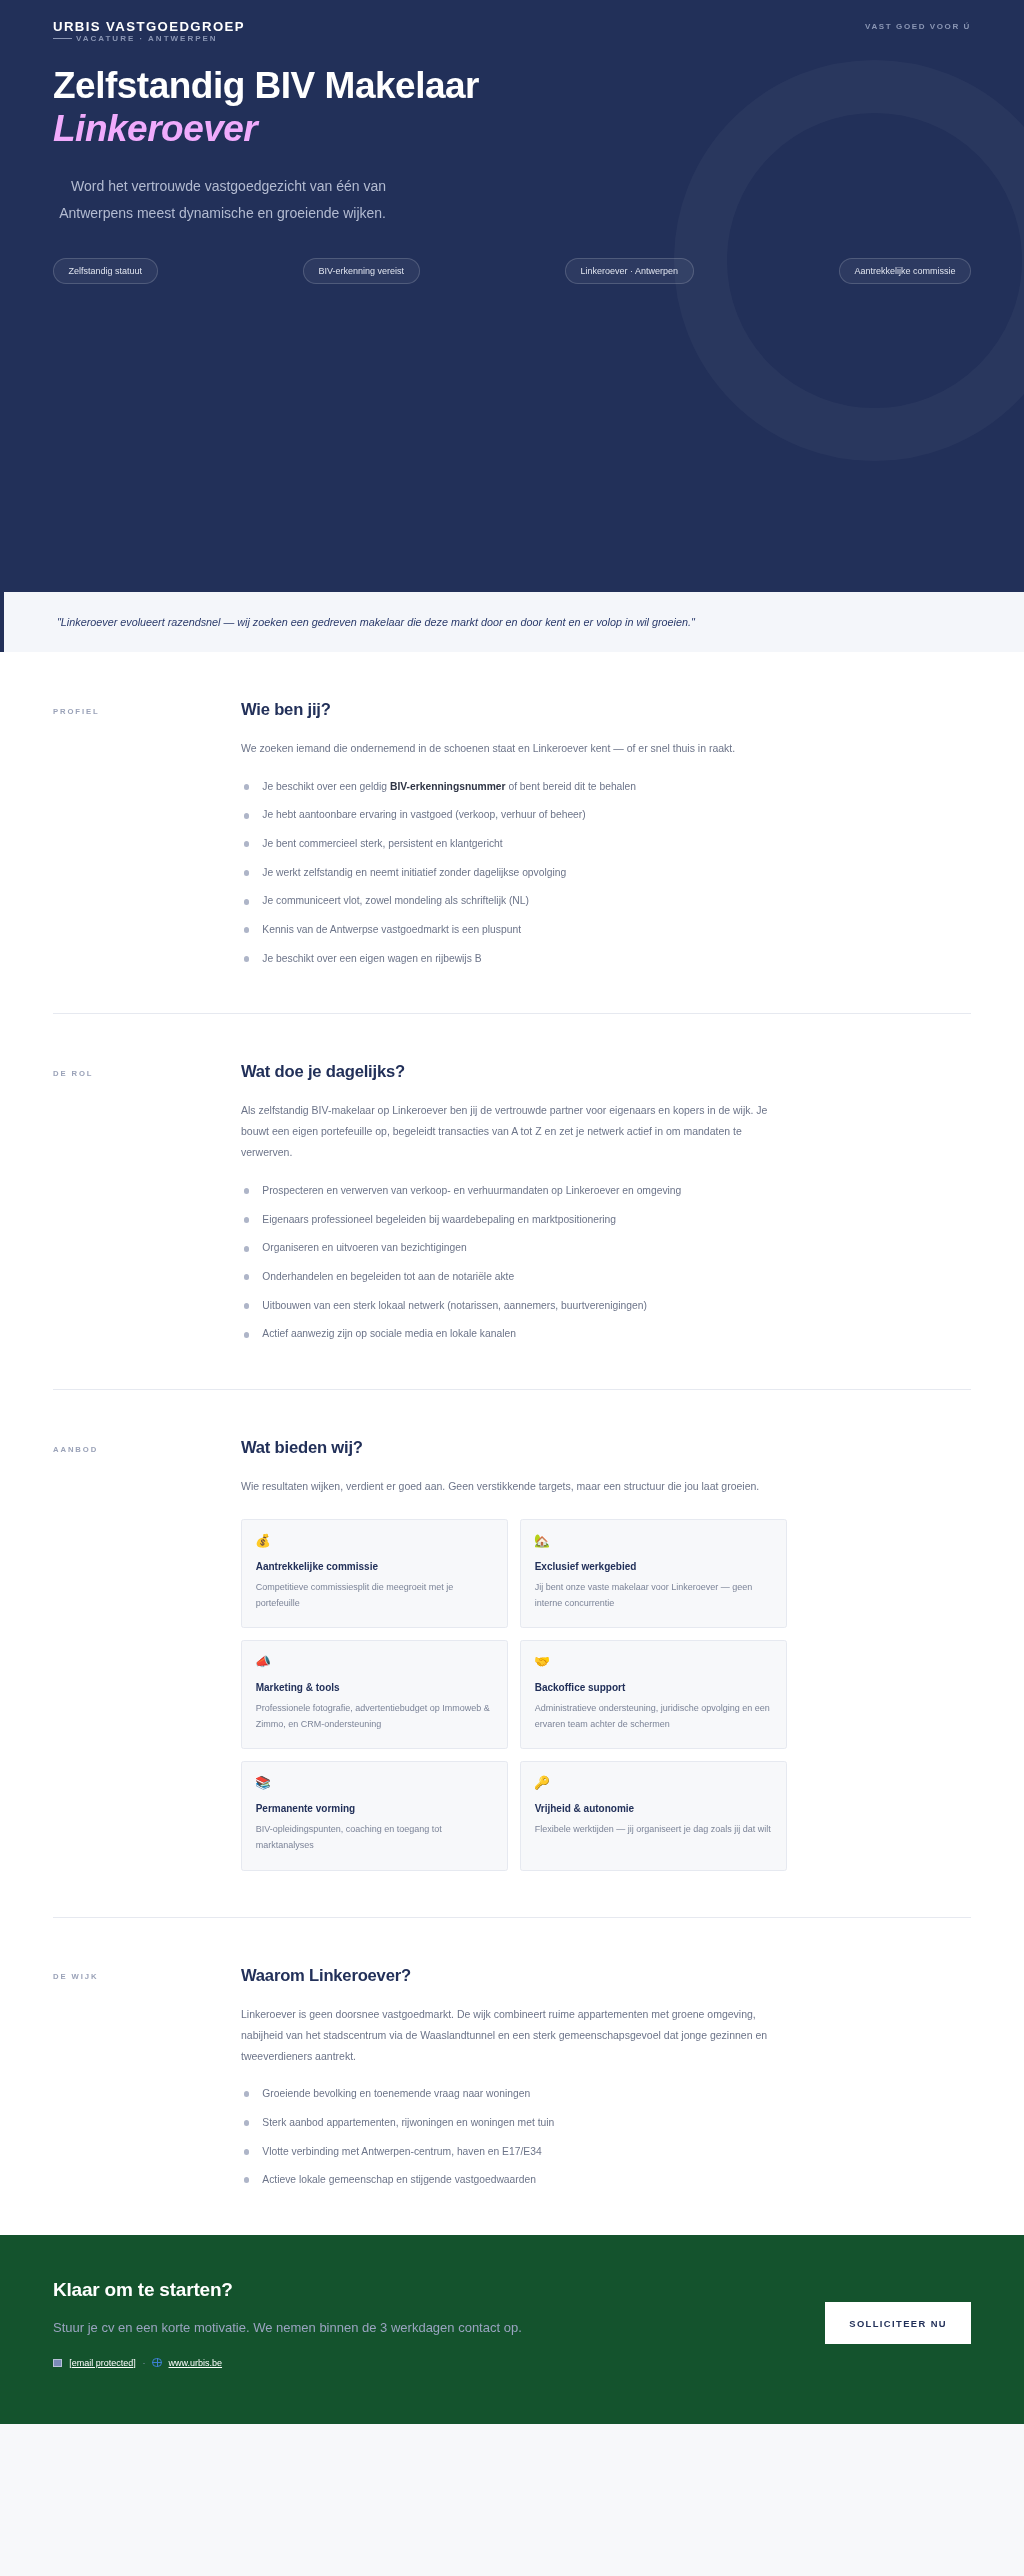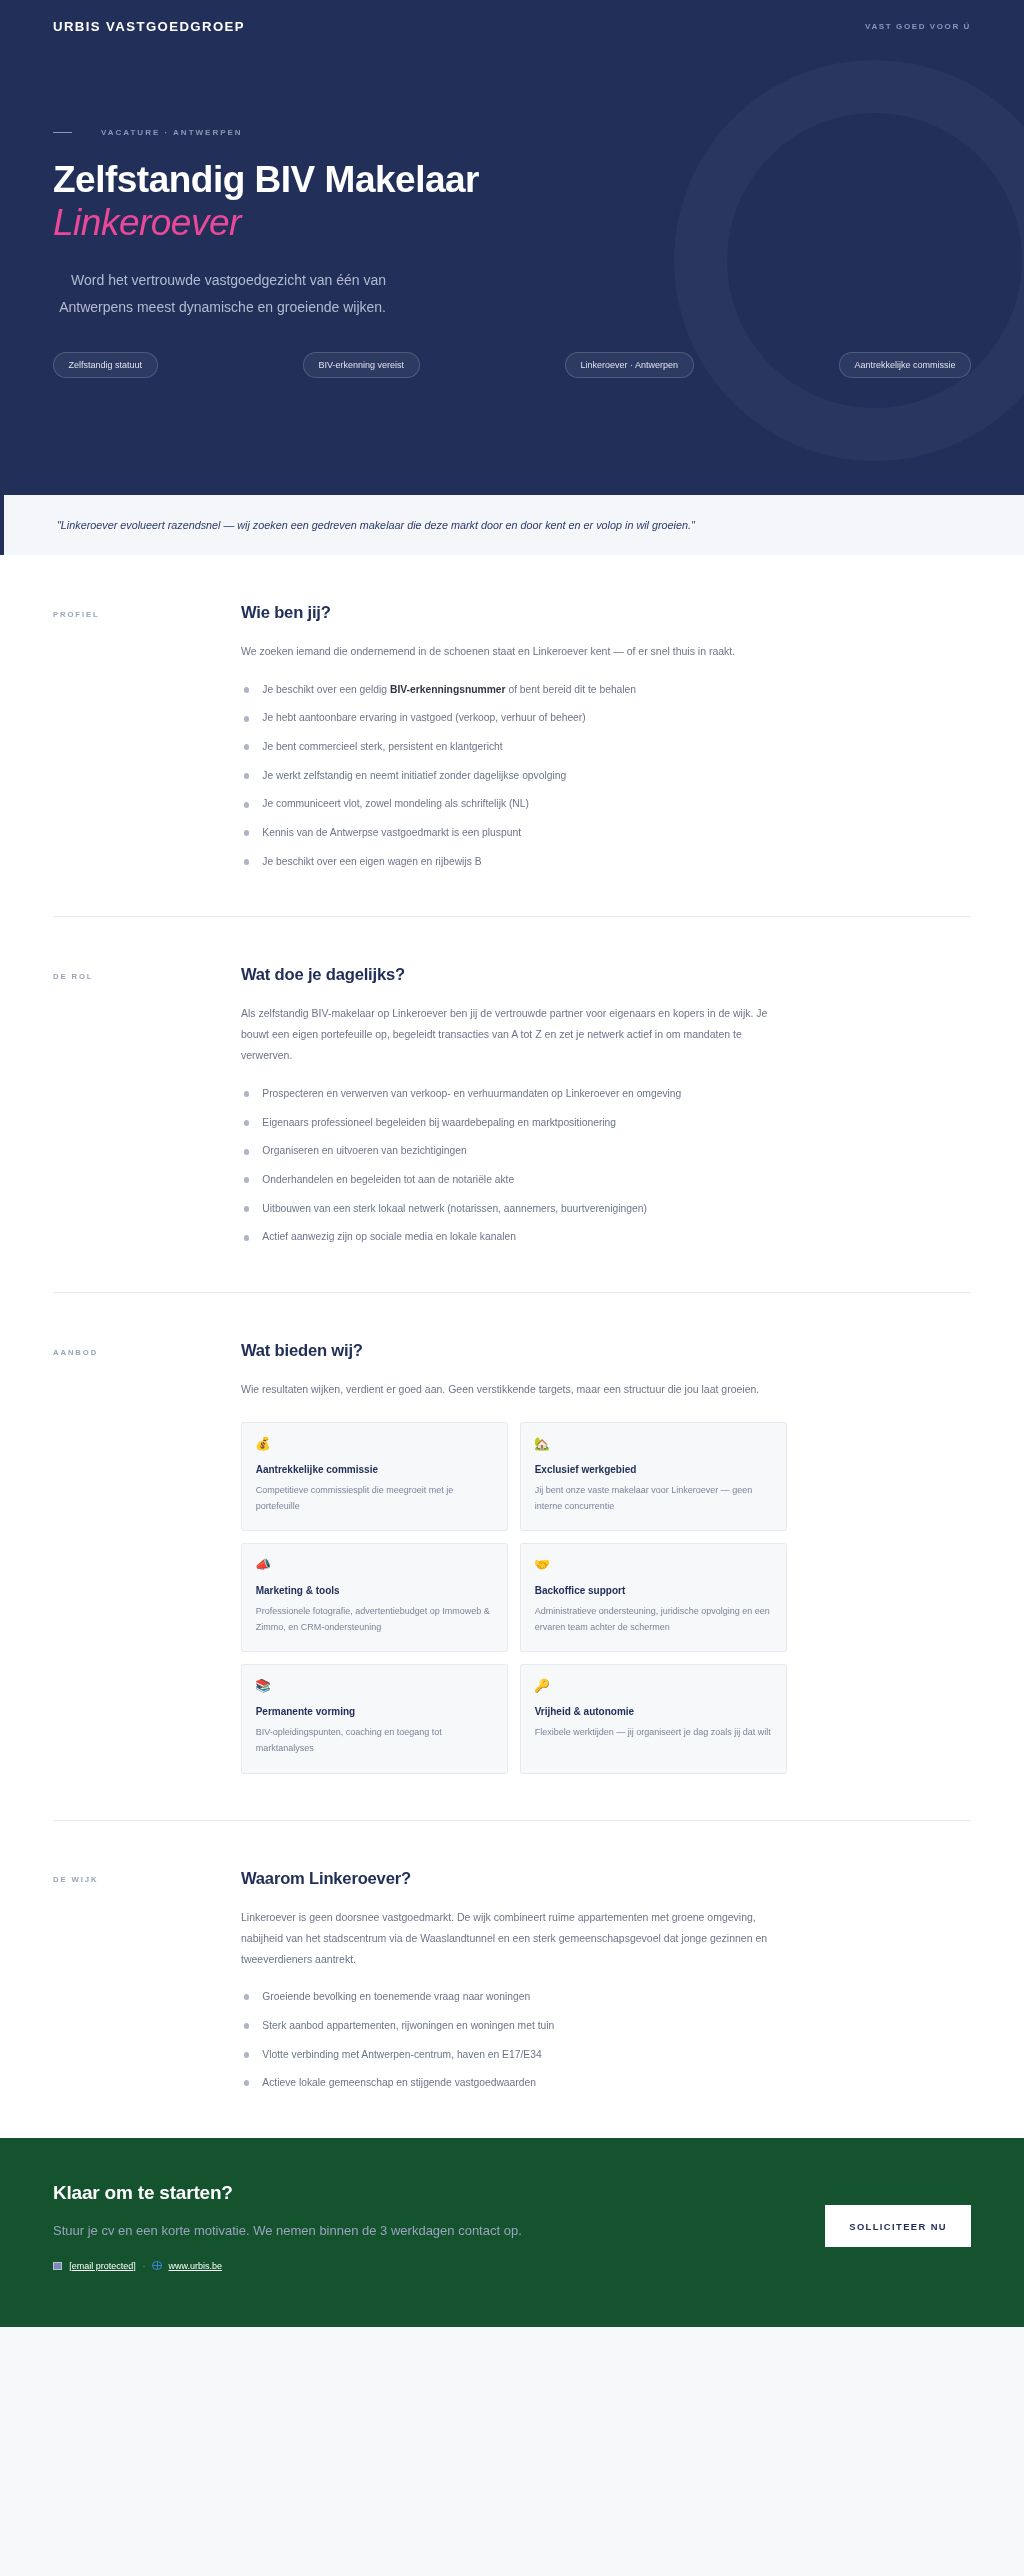--- a/index.html
+++ b/index.html
@@ -11,21 +11,21 @@
     color: #2f3545;
     -webkit-font-smoothing: antialiased;
   }
 
   
   .hero {
     position: relative;
     background: #223059;
     padding: 0 0 0 0;
     overflow: hidden;
-    height: 495px;
+    height: 592px;
   }
   .hero-ring {
     position: absolute;
     right: -51px;
     top: 60px;
     width: 401px;
     height: 401px;
     border-radius: 50%;
     border: 53px solid rgba(255,255,255,0.035);
     pointer-events: none;
@@ -43,24 +43,23 @@
     font-weight: bold;
     letter-spacing: 1.4px;
   }
   .brand-tag {
     color: #8b96b4;
     font-size: 8px;
     letter-spacing: 1.6px;
     font-weight: bold;
   }
   .eyebrow {
-    margin-top: 94px;
     display: flex;
     align-items: center;
-    gap: 29px;
+    gap: 4px;
   }
   .eyebrow-rule {
     width: 19px;
     height: 1.3px;
     background: #8b96b4;
     display: block;
   }
   .eyebrow-text {
     color: #8b96b4;
     font-size: 8px;
@@ -71,23 +70,23 @@
     margin: 22px 0 0 0;
     color: #ffffff;
     font-size: 37px;
     line-height: 1.16;
     font-weight: bold;
     letter-spacing: -0.5px;
     max-width: 444px;
   }
   .hero-title .accent {
     display: block;
-    color: #ec4899;
+    color: #f0abfc;
     font-style: italic;
-    font-weight: normal;
+    font-weight: bold;
   }
   .hero-sub {
     margin: 22px 0 0 0;
     color: #b3bbd1;
     font-size: 14px;
     line-height: 1.95;
     max-width: 333px;
     text-align: right;
   }
   .chips {

